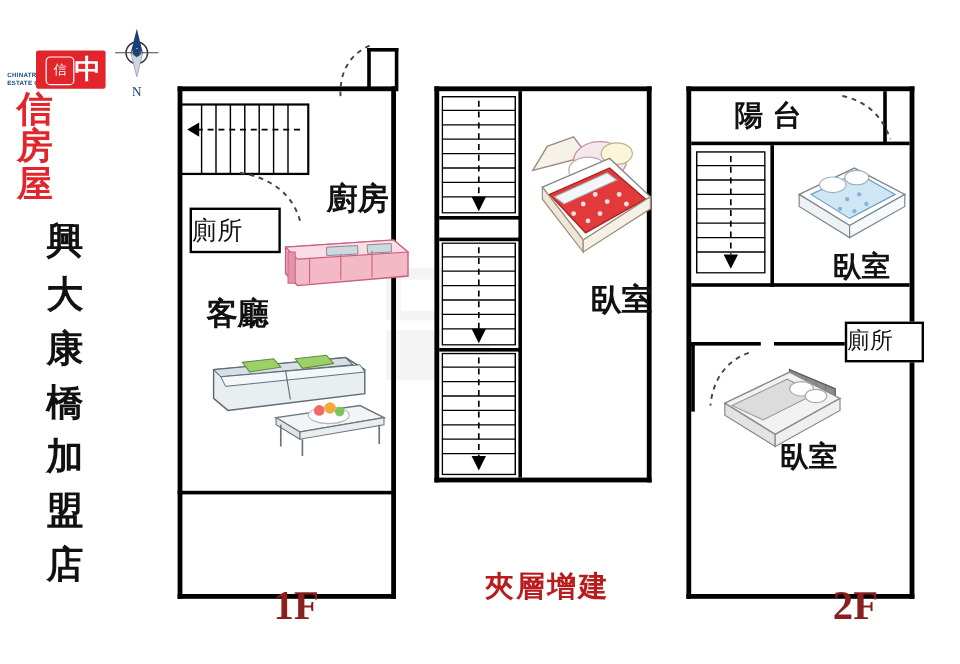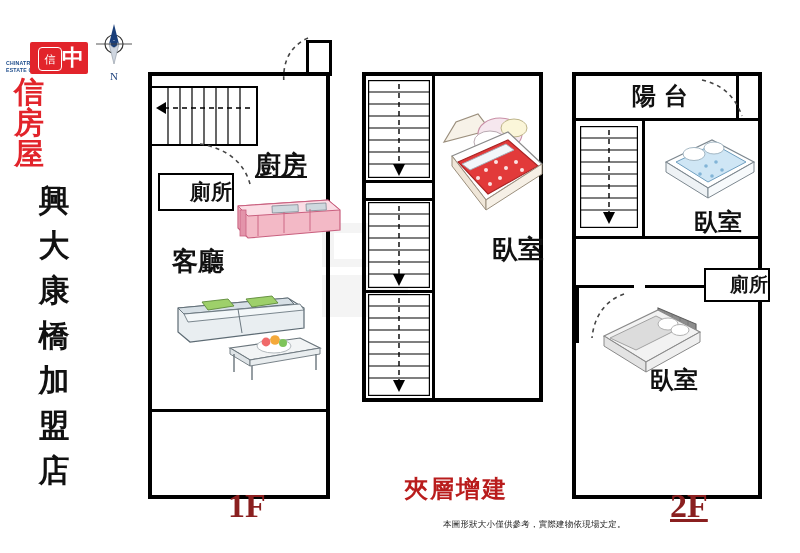--- a/index.html
+++ b/index.html
@@ -100,23 +100,23 @@
     font-family: "Liberation Serif", serif;
     font-weight: bold;
     color: #111111;
     white-space: nowrap;
   }
   .boxed-label {
     position: absolute;
     border: 2px solid #000000;
     background: #ffffff;
     font-family: "Liberation Serif", serif;
-    font-weight: bold;
+    font-weight: normal;
     color: #111111;
-    text-align: right;
+    text-align: left;
     white-space: nowrap;
   }
   .floor-tag {
     position: absolute;
     font-family: "Liberation Serif", serif;
     font-size: 34px;
     color: #8a1f1f;
     font-weight: bold;
   }
   .mezz-tag {
@@ -224,21 +224,21 @@
     <svg class="furn" style="left:196px; top:142px;" width="60" height="46" viewBox="0 0 60 46">
       <path d="M4 2 C 30 6, 48 20, 54 42" fill="none" stroke="#444" stroke-width="1.6" stroke-dasharray="4,4"></path>
     </svg>
 
     <svg class="furn" style="left:278px; top:36px;" width="34" height="50" viewBox="0 0 34 50">
       <path d="M30 2 C 12 10, 4 26, 6 48" fill="none" stroke="#444" stroke-width="1.6" stroke-dasharray="4,4"></path>
     </svg>
 
     <div class="boxed-label" style="left:158px; top:173px; width:72px; height:34px; font-size:21px; line-height:34px;">廁所</div>
 
-    <div class="room-label" style="left:255px; top:148px; font-size:26px;text-decoration:underline;">廚房</div>
+    <div class="room-label" style="left:272px; top:148px; font-size:26px;">廚房</div>
 
     <div class="furn" style="left:232px; top:190px;">
       <svg width="112" height="56" viewBox="0 0 112 56">
         <polygon points="6,16 96,10 108,20 108,40 16,48 6,38" fill="#f3b9c6" stroke="#c9607f" stroke-width="1.2"></polygon>
         <polygon points="6,16 96,10 108,20 16,26" fill="#fbdde5" stroke="#c9607f" stroke-width="1"></polygon>
         <rect x="40" y="16" width="26" height="7" fill="#cfd8de" stroke="#7f8c96" stroke-width="0.8" transform="rotate(-3 40 16)"></rect>
         <rect x="74" y="14" width="20" height="7" fill="#cfd8de" stroke="#7f8c96" stroke-width="0.8" transform="rotate(-3 74 14)"></rect>
         <g stroke="#c9607f" stroke-width="0.9">
           <line x1="26" y1="25" x2="26" y2="46"></line>
           <line x1="52" y1="22" x2="52" y2="43"></line>
@@ -389,21 +389,21 @@
     <div class="wall" style="left:736px; top:76px; width:3px; height:44px;"></div>
 
     <div class="wall" style="left:642px; top:121px; width:3px; height:118px;"></div>
     <div class="wall" style="left:576px; top:236px; width:69px; height:3px;"></div>
 
     <div class="wall" style="left:645px; top:236px; width:113px; height:3px;"></div>
     <div class="wall" style="left:645px; top:285px; width:113px; height:3px;"></div>
     <div class="wall" style="left:576px; top:285px; width:3px; height:58px;"></div>
     <div class="wall" style="left:576px; top:285px; width:58px; height:3px;"></div>
 
-    <div class="room-label" style="left:612px; top:80px; font-size:24px; letter-spacing:8px;margin-left:20px;">陽台</div>
+    <div class="room-label" style="left:612px; top:80px; font-size:24px; letter-spacing:8px;">陽台</div>
 
     <svg class="furn" style="left:700px; top:78px;" width="46" height="42" viewBox="0 0 46 42">
       <path d="M2 2 C 20 6, 34 16, 42 38" fill="none" stroke="#444" stroke-width="1.6" stroke-dasharray="4,4"></path>
     </svg>
 
     <div class="furn" style="left:580px; top:126px;">
       <svg width="58" height="102" viewBox="0 0 58 102">
         <rect x="0.5" y="0.5" width="57" height="101" fill="#ffffff" stroke="#000" stroke-width="1.4"></rect>
         <g stroke="#000" stroke-width="1.1">
           <line x1="0" y1="12" x2="58" y2="12"></line>
@@ -461,18 +461,17 @@
         <ellipse cx="72" cy="22" rx="10" ry="6" fill="#ffffff" stroke="#a9a9a9" stroke-width="0.9"></ellipse>
         <ellipse cx="84" cy="28" rx="9" ry="5.5" fill="#ffffff" stroke="#a9a9a9" stroke-width="0.9"></ellipse>
 
         <polygon points="8,34 50,60 50,70 8,44" fill="#e3e3e3" stroke="#8a8a8a" stroke-width="1"></polygon>
         <polygon points="104,30 50,60 50,70 104,40" fill="#efefef" stroke="#8a8a8a" stroke-width="1"></polygon>
       </svg>
     </div>
 
     <div class="room-label" style="left:650px; top:364px; font-size:24px;">臥室</div>
 
-    <div class="floor-tag" style="left:670px; top:487px;text-decoration:underline;">2F</div>
-  </div>
-
-  <div class="disclaimer" style="left:443px; top:519px;">本圖形狀大小僅供參考，實際建物依現場丈定。</div>
+    <div class="floor-tag" style="left:694px; top:487px;">2F</div>
+  </div>
+
 
 </div>
 
 </body></html>

